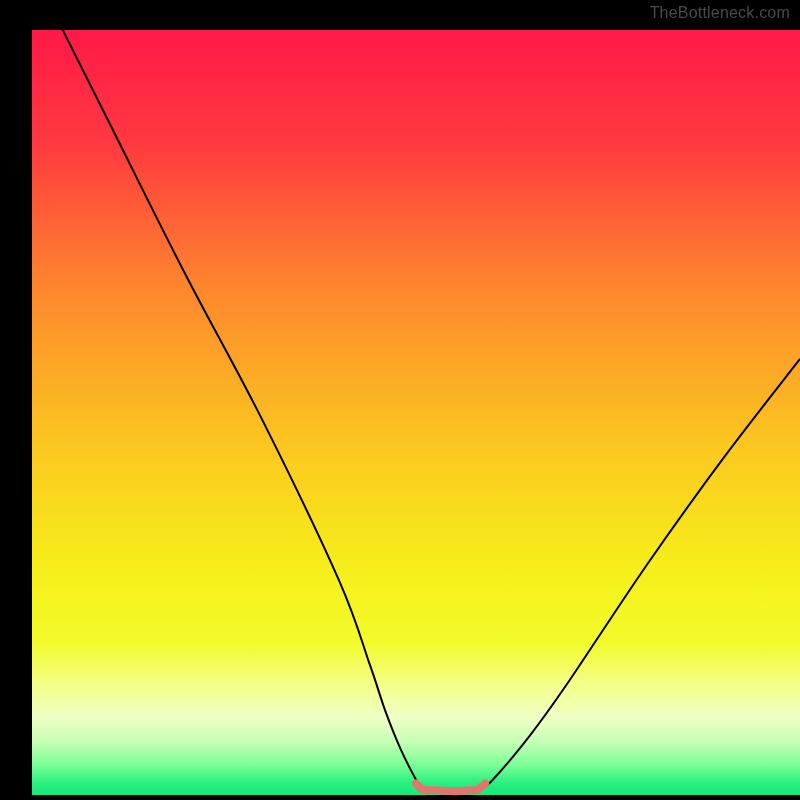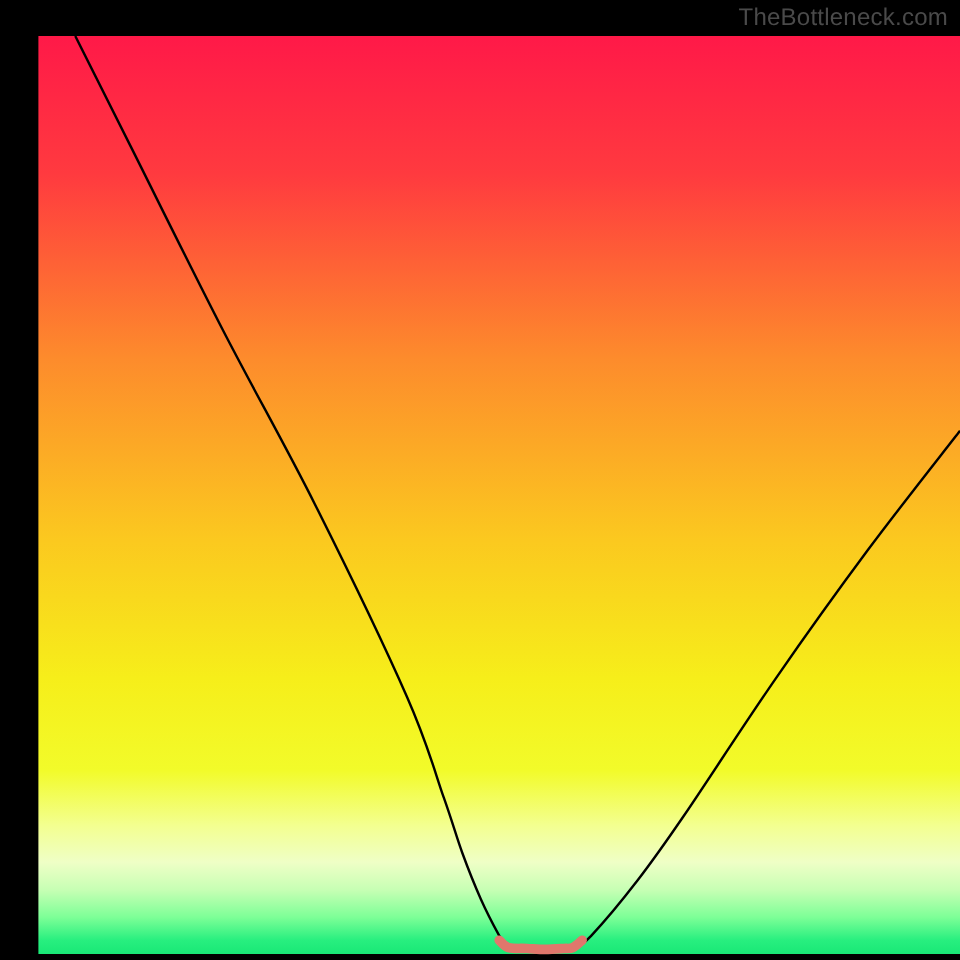--- a/index.html
+++ b/index.html
@@ -9,21 +9,21 @@
     height: 800px;
     background: #000000;
     overflow: hidden;
     font-family: Arial, Helvetica, sans-serif;
   }
   .watermark {
     position: absolute;
     top: 4px;
     right: 10px;
     color: #4a4a4a;
-    font-size: 20px;
+    font-size: 16px;
     font-weight: 500;
     z-index: 10;
     letter-spacing: 0.2px;
   }
   .chart {
     position: absolute;
     left: 0;
     top: 0;
     width: 800px;
     height: 800px;

